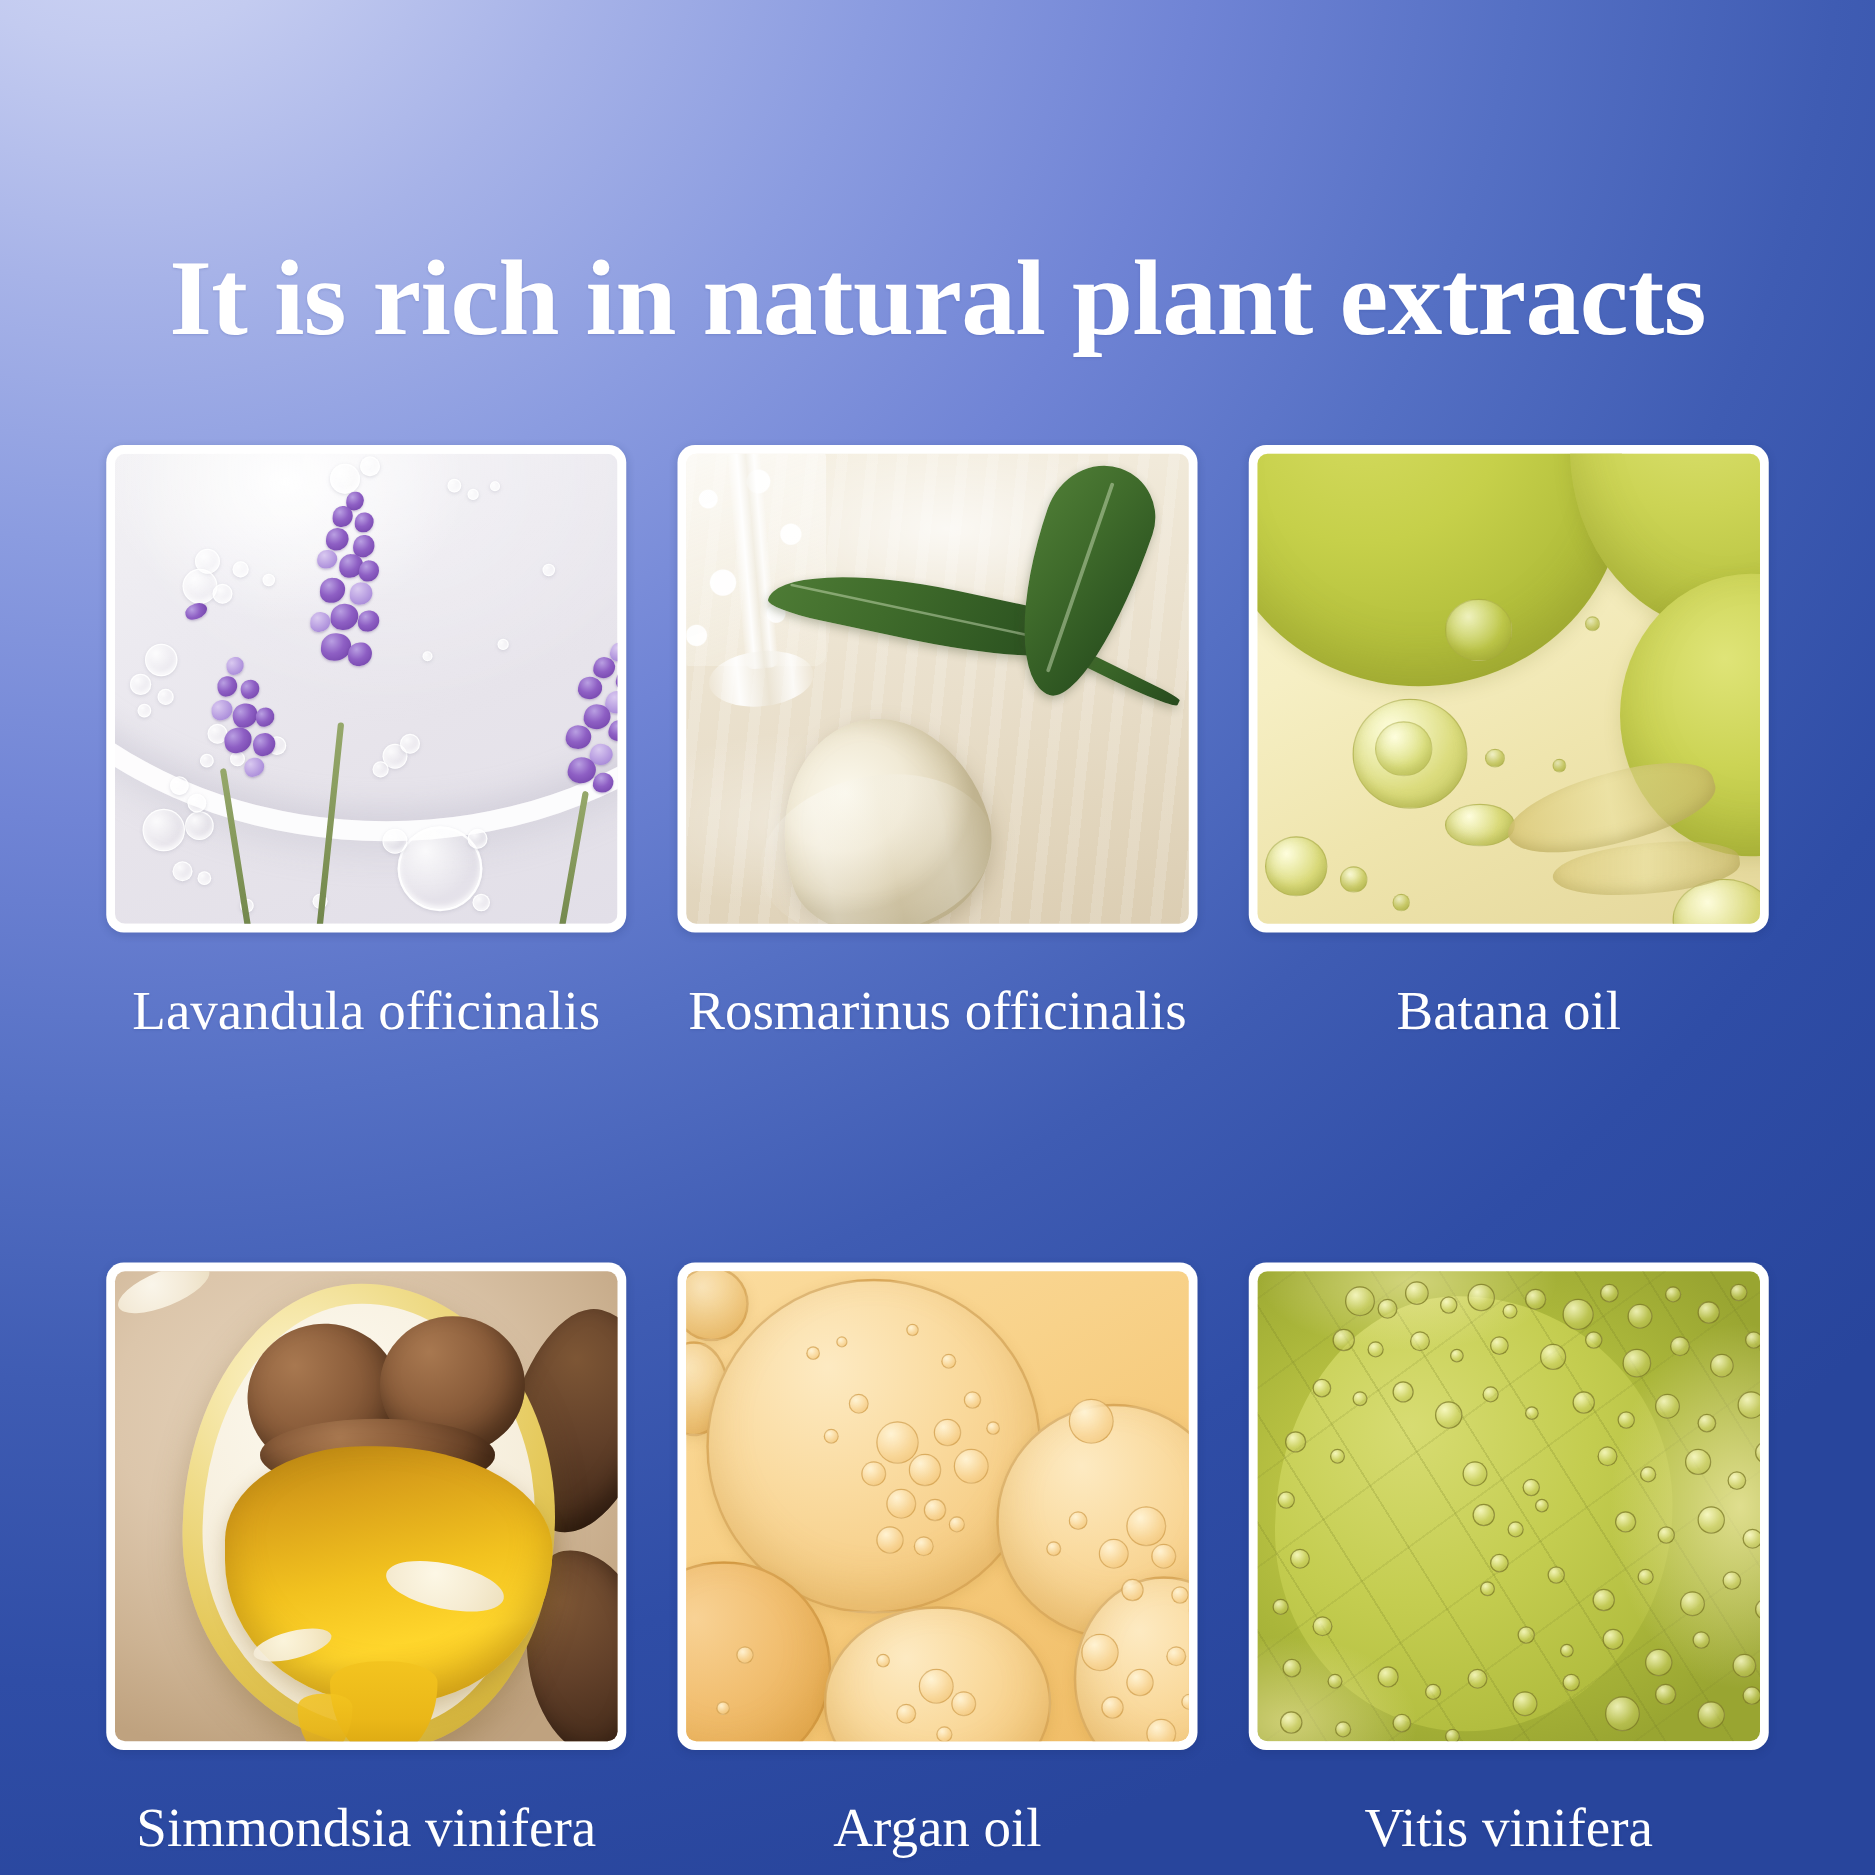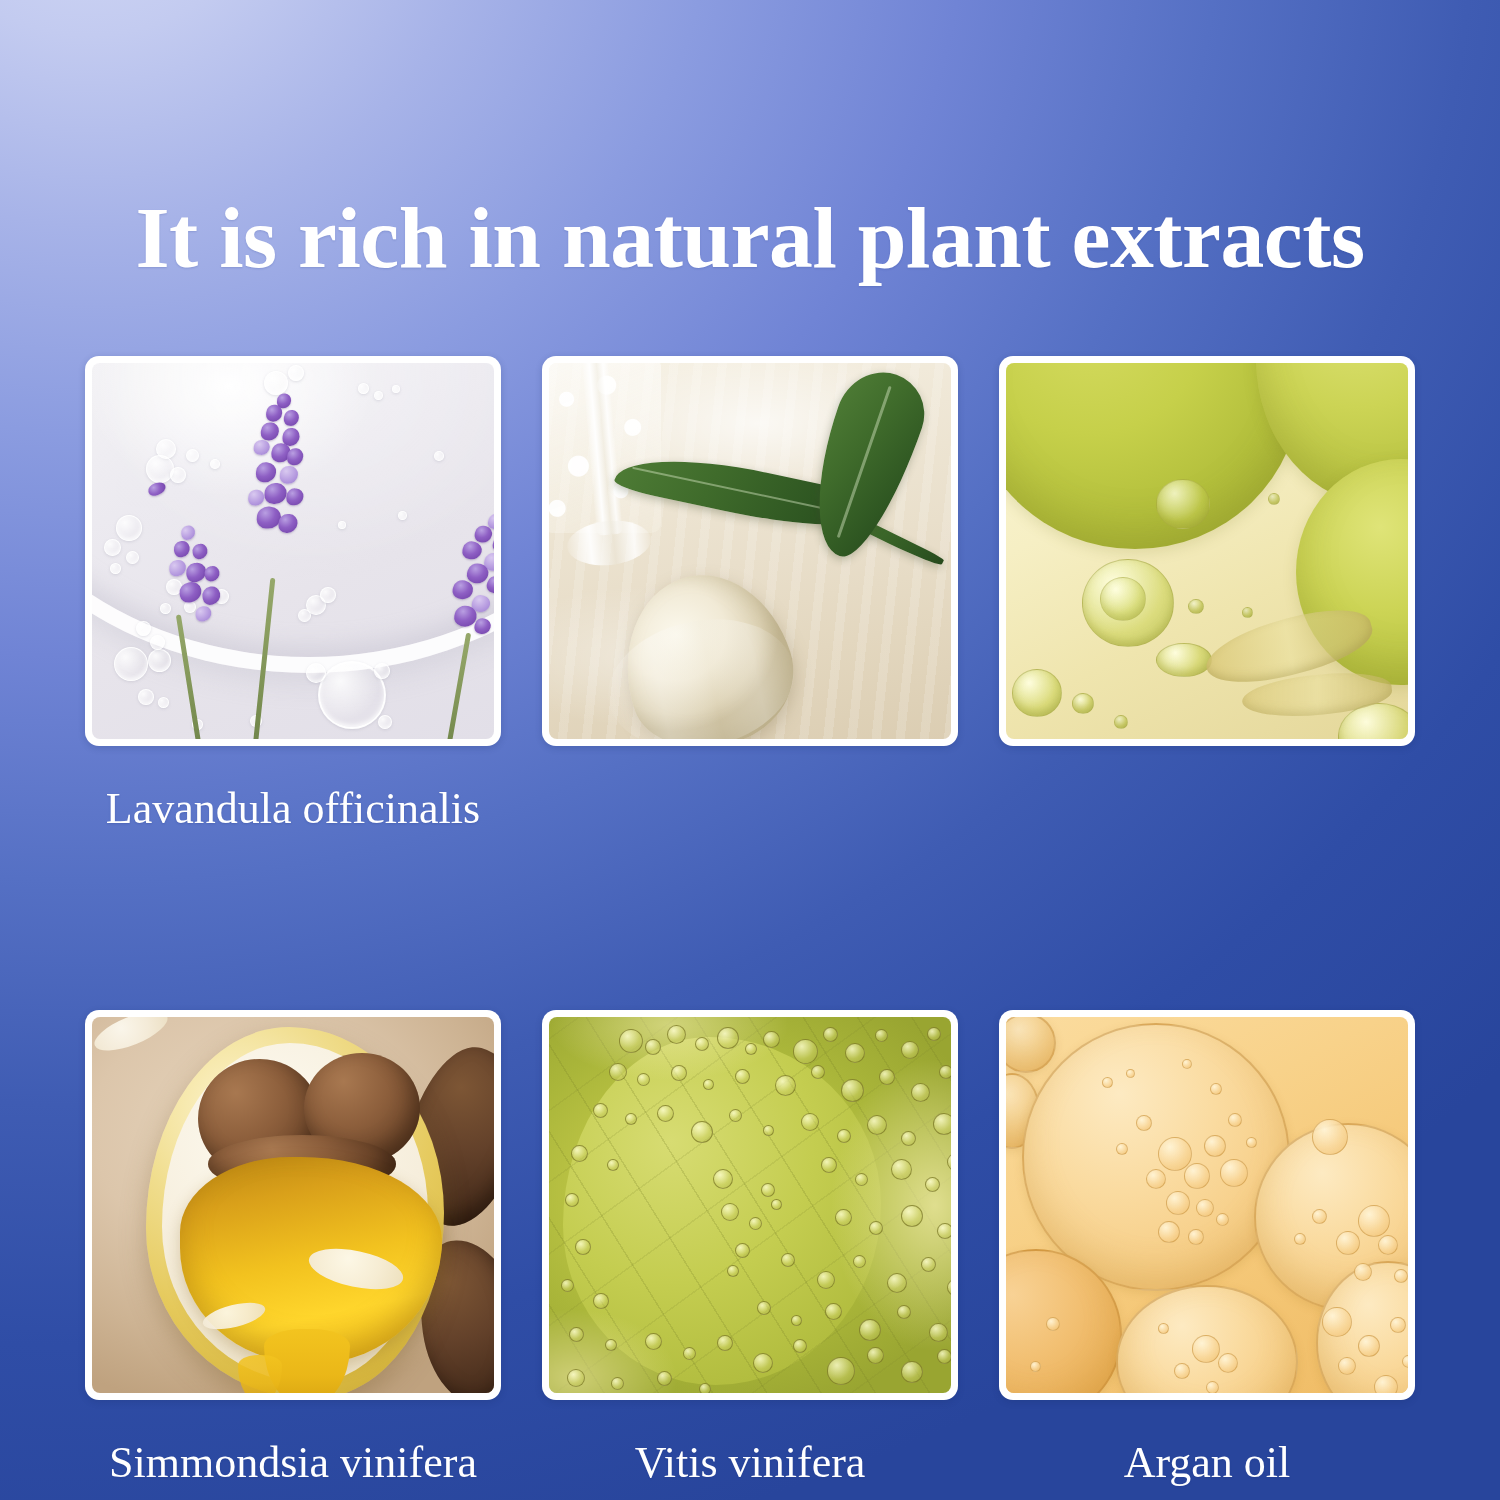--- a/index.html
+++ b/index.html
@@ -458,20 +458,21 @@
           <div class="leaf" style="left:272px; top:6px; width:86px; height:190px;
                       border-radius: 52% 48% 42% 58% / 26% 22% 78% 74%;
                       transform: rotate(19deg);">
             <div class="vein" style="left:48%; top:7%; width:3px; height:84%;"></div>
           </div>
 
           <div class="seedpod" style="left:74px; top:212px; width:166px; height:172px; transform:rotate(-18deg);"></div>
           <div class="glassrod" style="left:58px; top:258px; width:188px; height:126px; border-radius:50%; opacity:.34; transform:rotate(-12deg);"></div>
         </div>
       </div>
+      <div class="caption">Rosmarinus officinalis</div>
     </div>
 
     <div class="card">
       <div class="thumb">
         <div class="photo art-batana">
           <div class="oilblob olive-a" style="left:-36px; top:-132px; width:330px; height:318px;"></div>
           <div class="oilblob olive-b" style="left:250px; top:-150px; width:250px; height:292px;"></div>
           <div class="oilblob olive-b" style="left:290px; top:96px;  width:210px; height:226px;"></div>
           <div class="dropsm" style="left:76px;  top:196px; width:90px;  height:86px;"></div>
           <div class="dropsm" style="left:94px;  top:214px; width:44px;  height:42px; opacity:.8;"></div>
@@ -481,20 +482,21 @@
           <div class="dropsm" style="left:182px; top:236px; width:14px;  height:13px;"></div>
           <div class="dropsm" style="left:236px; top:244px; width:9px;   height:9px;"></div>
           <div class="dropsm" style="left:150px; top:116px; width:52px;  height:48px; opacity:.85;"></div>
           <div class="dropsm" style="left:332px; top:340px; width:80px;  height:64px;"></div>
           <div class="streak" style="left:198px; top:256px; width:170px; height:56px; transform:rotate(-16deg);"></div>
           <div class="streak" style="left:236px; top:312px; width:150px; height:40px; transform:rotate(-6deg); opacity:.82;"></div>
           <div class="dropsm" style="left:108px; top:352px; width:12px; height:12px;"></div>
           <div class="dropsm" style="left:262px; top:130px; width:10px; height:10px;"></div>
         </div>
       </div>
+      <div class="caption">Batana oil</div>
     </div>
 
     <div class="card row-offset-2">
       <div class="thumb">
         <div class="photo art-jojoba">
           <div class="husk" style="left:318px; top:30px;  width:110px; height:180px; transform:rotate(16deg);"></div>
           <div class="husk" style="left:330px; top:222px; width:96px;  height:168px; transform:rotate(-8deg);"></div>
 
           <div class="shell" style="left:54px; top:10px; width:298px; height:372px;">
             <div class="shell-inner"></div>
@@ -504,20 +506,77 @@
           <div class="kernel" style="left:116px; top:118px; width:188px; height:58px; border-radius:50%;"></div>
           <div class="oilpool" style="left:88px; top:140px; width:262px; height:206px;"></div>
           <div class="oildrip" style="left:172px; top:312px; width:86px;  height:78px;"></div>
           <div class="oildrip" style="left:146px; top:338px; width:44px;  height:48px; opacity:.85;"></div>
           <div class="shell-inner" style="left:92px; top:242px; right:auto; bottom:auto; width:78px; height:28px; inset:auto; position:absolute; border-radius:50%; transform:rotate(-22deg); opacity:.92;"></div>
           <div class="shell-inner" style="position:absolute; inset:auto; left:216px; top:234px; width:96px; height:36px; border-radius:50%; transform:rotate(12deg); opacity:.95;"></div>
           <div class="shell-inner" style="position:absolute; inset:auto; left:110px; top:288px; width:64px; height:22px; border-radius:50%; transform:rotate(-14deg); opacity:.9;"></div>
         </div>
       </div>
       <div class="caption">Simmondsia vinifera</div>
+    </div>
+
+    <div class="card row-offset-2">
+      <div class="thumb">
+        <div class="photo art-argan">
+          <div class="ab" style="left:-10px; top:-4px;  width:56px;  height:56px;"></div>
+          <div class="ab" style="left:-22px; top:56px;  width:52px;  height:72px;"></div>
+          <div class="ab" style="left:16px;  top:6px;   width:264px; height:264px;"></div>
+          <div class="ab deep" style="left:-56px; top:232px; width:168px; height:168px;"></div>
+          <div class="ab" style="left:110px; top:268px; width:178px; height:150px;"></div>
+          <div class="ab" style="left:248px; top:106px; width:184px; height:184px;"></div>
+          <div class="ab" style="left:310px; top:244px; width:140px; height:160px;"></div>
+          <div class="abs" style="left:306px; top:102px; width:34px; height:34px;"></div>
+
+          <div class="abs" style="left:152px; top:120px; width:32px; height:32px;"></div>
+          <div class="abs" style="left:178px; top:146px; width:24px; height:24px;"></div>
+          <div class="abs" style="left:198px; top:118px; width:20px; height:20px;"></div>
+          <div class="abs" style="left:214px; top:142px; width:26px; height:26px;"></div>
+          <div class="abs" style="left:140px; top:152px; width:18px; height:18px;"></div>
+          <div class="abs" style="left:160px; top:174px; width:22px; height:22px;"></div>
+          <div class="abs" style="left:190px; top:182px; width:16px; height:16px;"></div>
+          <div class="abs" style="left:130px; top:98px;  width:14px; height:14px;"></div>
+          <div class="abs" style="left:110px; top:126px; width:10px; height:10px;"></div>
+          <div class="abs" style="left:222px; top:96px;  width:12px; height:12px;"></div>
+          <div class="abs" style="left:240px; top:120px; width:9px;  height:9px;"></div>
+          <div class="abs" style="left:152px; top:204px; width:20px; height:20px;"></div>
+          <div class="abs" style="left:182px; top:212px; width:14px; height:14px;"></div>
+          <div class="abs" style="left:210px; top:196px; width:11px; height:11px;"></div>
+          <div class="abs" style="left:96px;  top:60px;  width:9px;  height:9px;"></div>
+          <div class="abs" style="left:120px; top:52px;  width:7px;  height:7px;"></div>
+          <div class="abs" style="left:176px; top:42px;  width:8px;  height:8px;"></div>
+          <div class="abs" style="left:204px; top:66px;  width:10px; height:10px;"></div>
+
+          <div class="abs" style="left:352px; top:188px; width:30px; height:30px;"></div>
+          <div class="abs" style="left:330px; top:214px; width:22px; height:22px;"></div>
+          <div class="abs" style="left:372px; top:218px; width:18px; height:18px;"></div>
+          <div class="abs" style="left:306px; top:192px; width:13px; height:13px;"></div>
+          <div class="abs" style="left:288px; top:216px; width:10px; height:10px;"></div>
+          <div class="abs" style="left:348px; top:246px; width:16px; height:16px;"></div>
+          <div class="abs" style="left:388px; top:252px; width:12px; height:12px;"></div>
+          <div class="abs" style="left:316px; top:290px; width:28px; height:28px;"></div>
+          <div class="abs" style="left:352px; top:318px; width:20px; height:20px;"></div>
+          <div class="abs" style="left:384px; top:300px; width:14px; height:14px;"></div>
+          <div class="abs" style="left:332px; top:340px; width:16px; height:16px;"></div>
+          <div class="abs" style="left:368px; top:358px; width:22px; height:22px;"></div>
+          <div class="abs" style="left:396px; top:338px; width:11px; height:11px;"></div>
+
+          <div class="abs" style="left:186px; top:318px; width:26px; height:26px;"></div>
+          <div class="abs" style="left:212px; top:336px; width:18px; height:18px;"></div>
+          <div class="abs" style="left:168px; top:346px; width:14px; height:14px;"></div>
+          <div class="abs" style="left:200px; top:364px; width:11px; height:11px;"></div>
+          <div class="abs" style="left:152px; top:306px; width:9px;  height:9px;"></div>
+          <div class="abs" style="left:40px;  top:300px; width:12px; height:12px;"></div>
+          <div class="abs" style="left:24px;  top:344px; width:9px;  height:9px;"></div>
+        </div>
+      </div>
+      <div class="caption">Argan oil</div>
     </div>
 
     <div class="card row-offset-2">
       <div class="thumb">
         <div class="photo art-grape">
           <div class="leafshape" style="left:14px; top:20px; width:318px; height:348px;"></div>
           <div class="veins"></div>
           <div class="edgeglow"></div>
 
           <div class="gb" style="left:70px;  top:12px;  width:22px; height:22px;"></div>
@@ -602,71 +661,14 @@
           <div class="gb" style="left:388px; top:332px; width:13px; height:13px;"></div>
           <div class="gb" style="left:18px;  top:352px; width:16px; height:16px;"></div>
           <div class="gb" style="left:62px;  top:360px; width:11px; height:11px;"></div>
           <div class="gb" style="left:108px; top:354px; width:13px; height:13px;"></div>
           <div class="gb" style="left:150px; top:366px; width:10px; height:10px;"></div>
         </div>
       </div>
       <div class="caption">Vitis vinifera</div>
     </div>
 
-    <div class="card row-offset-2">
-      <div class="thumb">
-        <div class="photo art-argan">
-          <div class="ab" style="left:-10px; top:-4px;  width:56px;  height:56px;"></div>
-          <div class="ab" style="left:-22px; top:56px;  width:52px;  height:72px;"></div>
-          <div class="ab" style="left:16px;  top:6px;   width:264px; height:264px;"></div>
-          <div class="ab deep" style="left:-56px; top:232px; width:168px; height:168px;"></div>
-          <div class="ab" style="left:110px; top:268px; width:178px; height:150px;"></div>
-          <div class="ab" style="left:248px; top:106px; width:184px; height:184px;"></div>
-          <div class="ab" style="left:310px; top:244px; width:140px; height:160px;"></div>
-          <div class="abs" style="left:306px; top:102px; width:34px; height:34px;"></div>
-
-          <div class="abs" style="left:152px; top:120px; width:32px; height:32px;"></div>
-          <div class="abs" style="left:178px; top:146px; width:24px; height:24px;"></div>
-          <div class="abs" style="left:198px; top:118px; width:20px; height:20px;"></div>
-          <div class="abs" style="left:214px; top:142px; width:26px; height:26px;"></div>
-          <div class="abs" style="left:140px; top:152px; width:18px; height:18px;"></div>
-          <div class="abs" style="left:160px; top:174px; width:22px; height:22px;"></div>
-          <div class="abs" style="left:190px; top:182px; width:16px; height:16px;"></div>
-          <div class="abs" style="left:130px; top:98px;  width:14px; height:14px;"></div>
-          <div class="abs" style="left:110px; top:126px; width:10px; height:10px;"></div>
-          <div class="abs" style="left:222px; top:96px;  width:12px; height:12px;"></div>
-          <div class="abs" style="left:240px; top:120px; width:9px;  height:9px;"></div>
-          <div class="abs" style="left:152px; top:204px; width:20px; height:20px;"></div>
-          <div class="abs" style="left:182px; top:212px; width:14px; height:14px;"></div>
-          <div class="abs" style="left:210px; top:196px; width:11px; height:11px;"></div>
-          <div class="abs" style="left:96px;  top:60px;  width:9px;  height:9px;"></div>
-          <div class="abs" style="left:120px; top:52px;  width:7px;  height:7px;"></div>
-          <div class="abs" style="left:176px; top:42px;  width:8px;  height:8px;"></div>
-          <div class="abs" style="left:204px; top:66px;  width:10px; height:10px;"></div>
-
-          <div class="abs" style="left:352px; top:188px; width:30px; height:30px;"></div>
-          <div class="abs" style="left:330px; top:214px; width:22px; height:22px;"></div>
-          <div class="abs" style="left:372px; top:218px; width:18px; height:18px;"></div>
-          <div class="abs" style="left:306px; top:192px; width:13px; height:13px;"></div>
-          <div class="abs" style="left:288px; top:216px; width:10px; height:10px;"></div>
-          <div class="abs" style="left:348px; top:246px; width:16px; height:16px;"></div>
-          <div class="abs" style="left:388px; top:252px; width:12px; height:12px;"></div>
-          <div class="abs" style="left:316px; top:290px; width:28px; height:28px;"></div>
-          <div class="abs" style="left:352px; top:318px; width:20px; height:20px;"></div>
-          <div class="abs" style="left:384px; top:300px; width:14px; height:14px;"></div>
-          <div class="abs" style="left:332px; top:340px; width:16px; height:16px;"></div>
-          <div class="abs" style="left:368px; top:358px; width:22px; height:22px;"></div>
-          <div class="abs" style="left:396px; top:338px; width:11px; height:11px;"></div>
-
-          <div class="abs" style="left:186px; top:318px; width:26px; height:26px;"></div>
-          <div class="abs" style="left:212px; top:336px; width:18px; height:18px;"></div>
-          <div class="abs" style="left:168px; top:346px; width:14px; height:14px;"></div>
-          <div class="abs" style="left:200px; top:364px; width:11px; height:11px;"></div>
-          <div class="abs" style="left:152px; top:306px; width:9px;  height:9px;"></div>
-          <div class="abs" style="left:40px;  top:300px; width:12px; height:12px;"></div>
-          <div class="abs" style="left:24px;  top:344px; width:9px;  height:9px;"></div>
-        </div>
-      </div>
-      <div class="caption">Argan oil</div>
-    </div>
-
   </div>
 </div>
 
 </body></html>

